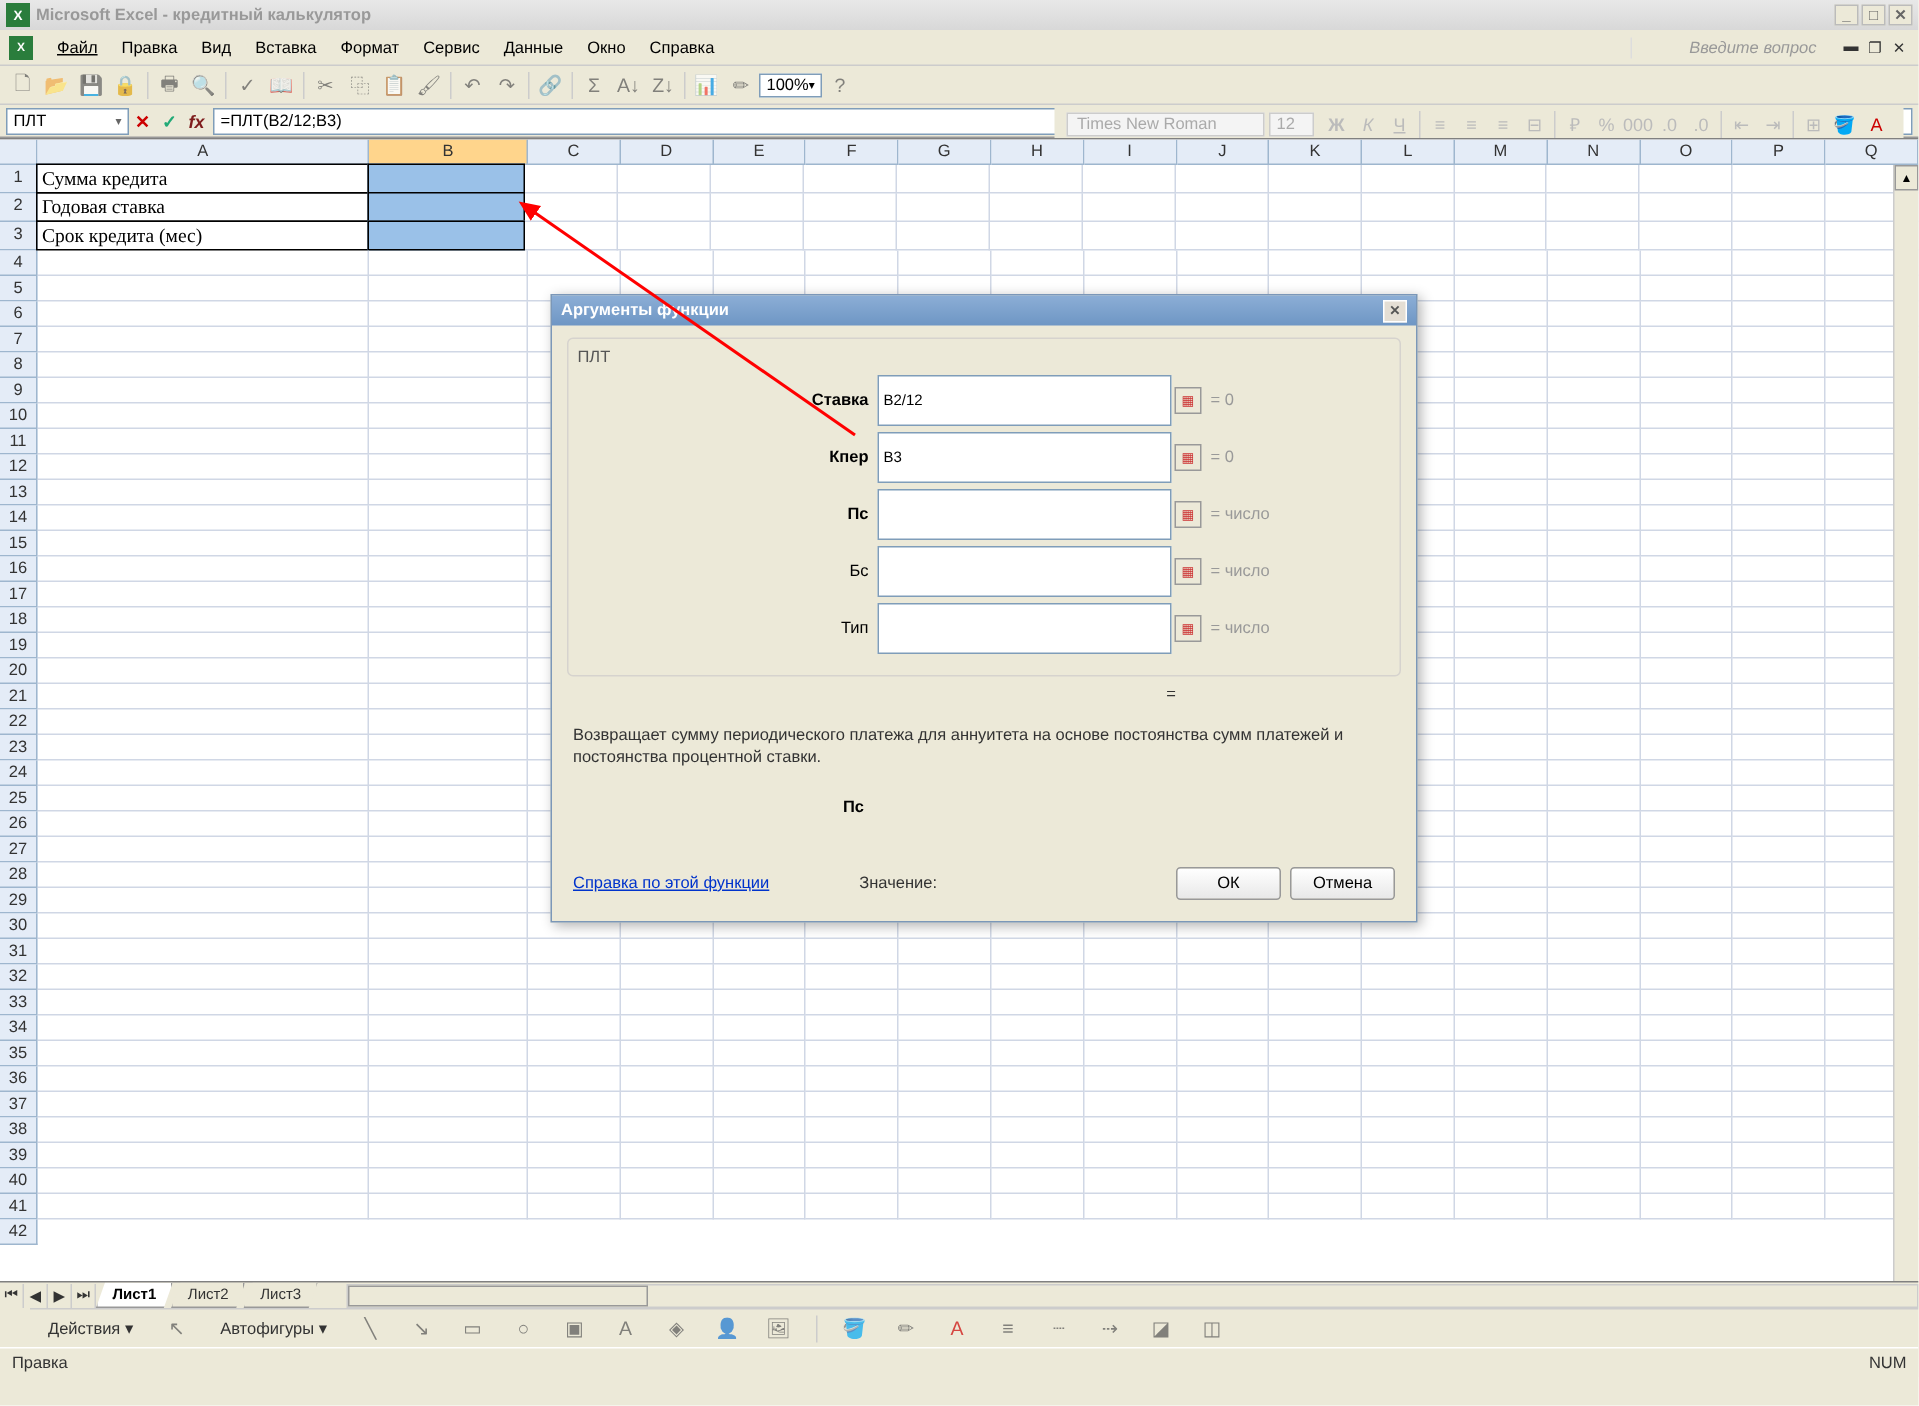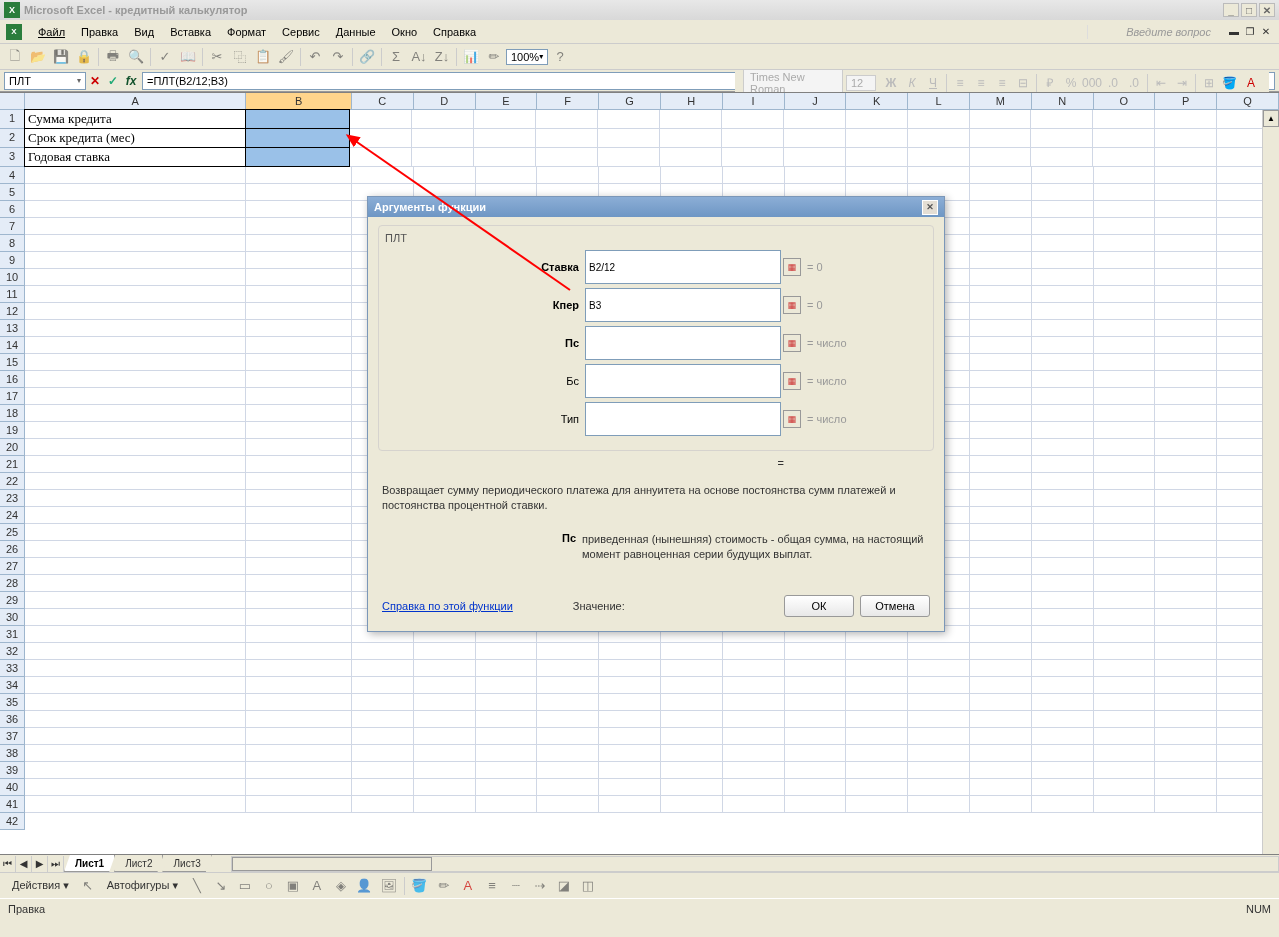--- a/index.html
+++ b/index.html
@@ -21,31 +21,31 @@
 .menu-bar .win-controls span { width: 14px; height: 12px; color: #333; font-size: 10px; display: inline-flex; align-items: center; justify-content: center;}
 
 
 .toolbar { height: 26px; background: #ece9d8; display: flex; align-items: center; padding: 2px 4px; gap: 1px; border-bottom: 1px solid #ccc; position: relative;}
 .tb-btn { width: 22px; height: 22px; display: inline-flex; align-items: center; justify-content: center; color: #555; font-size: 13px; cursor: pointer; opacity: 0.7; }
 .tb-sep { width: 1px; height: 18px; background: #ccc; margin: 0 2px; }
 .zoom-box { border: 1px solid #7f9db9; background: white; padding: 1px 4px; font-size: 11px; width: 42px; display: flex; align-items: center;}
 
 
 .fmt-toolbar { display: flex; align-items: center; justify-content: flex-end; padding: 2px 8px; height: 26px; background: #ece9d8; border-bottom: 1px solid #ccc; gap:1px; position: absolute; right: 10px; top: 70px;}
-.font-box { border: 1px solid #ccc; background: #f4f4f4; padding: 1px 6px; color: #aaa; font-size: 11px; width: 100px; margin-right:2px;}
+.font-box { border: 1px solid #ccc; background: #f4f4f4; padding: 1px 6px; color: #aaa; font-size: 11px; width: 132px; margin-right:2px;}
 .size-box { border: 1px solid #ccc; background: #f4f4f4; padding: 1px 4px; color: #aaa; width: 30px; margin-right: 4px;}
 .fmt-btn { width: 20px; height: 20px; display: inline-flex; align-items:center; justify-content:center; color:#bbb; font-size: 12px;}
 
 
 .formula-bar { height: 22px; background: #ece9d8; display: flex; align-items: center; border-bottom: 1px solid #999; padding: 0 4px; }
 .name-box { width: 82px; background: white; border: 1px solid #7f9db9; padding: 2px 4px; font-family: Arial; font-size: 11px; display: flex; align-items: center; }
 .name-box .dd { margin-left: auto; color: #666; font-size: 8px;}
 .fb-btn { width: 18px; height: 18px; display: flex; align-items: center; justify-content: center; color: #c00; font-size: 12px; font-weight: bold; cursor:pointer;}
 .fb-btn.check { color: #2a7;}
-.fb-btn.fx { color: #14532d; font-style: italic;}
+.fb-btn.fx { color: #7f1d1d; font-style: italic;}
 .formula-input { flex: 1; padding: 2px 4px; background: white; border: 1px solid #7f9db9; margin-left: 2px; font-family: Arial; font-size: 11px;}
 
 
 .sheet-area { position: relative; background: white; height: 762px; overflow: hidden; border-top: 1px solid #808080;}
 .corner { position: absolute; top: 0; left: 0; width: 25px; height: 17px; background: #e4ecf7; border-right: 1px solid #9eb6ce; border-bottom: 1px solid #9eb6ce; }
 .col-headers { position: absolute; top: 0; left: 25px; right: 0; height: 17px; display: flex; }
 .col-h { background: #e4ecf7; border-right: 1px solid #9eb6ce; border-bottom: 1px solid #9eb6ce; text-align: center; line-height: 17px; font-size: 11px; color: #333; }
 .col-h.sel { background: #ffd58c; }
 .row-headers { position: absolute; top: 17px; left: 0; width: 25px; }
 .row-h { height: 17px; background: #e4ecf7; border-right: 1px solid #9eb6ce; border-bottom: 1px solid #9eb6ce; text-align: center; line-height: 17px; font-size: 11px; color: #333; }
@@ -93,21 +93,21 @@
 .sheet-tabs { height: 18px; background: #ece9d8; display: flex; align-items: center; border-top: 1px solid #808080; font-size: 10px;}
 .tab-nav { display: flex; }
 .tab-nav span { width: 16px; height: 16px; display:flex; align-items:center; justify-content:center; color:#333; border-right: 1px solid #ccc; cursor:pointer;}
 .tab { padding: 0 10px; background: #fff; border: 1px solid #999; border-top: none; margin-right: -1px; cursor:pointer; height: 17px; line-height: 17px; clip-path: polygon(6px 0, 100% 0, calc(100% - 6px) 100%, 0 100%);}
 .tab.active { font-weight: bold; background: white;}
 .tab.inactive { background: #ece9d8; color: #333;}
 .hscroll { flex: 1; margin-left: 20px; height: 16px; background: #ece9d8; border: 1px solid #ccc; position: relative;}
 .hscroll .thumb { position: absolute; left: 0; width: 200px; height: 100%; background: #ece9d8; border: 1px solid #999;}
 
 
-.draw-toolbar { height: 26px; background: #ece9d8; display: flex; align-items: center; padding: 2px 6px; gap: 2px; border-top: 1px solid #ccc;}
+.draw-toolbar { height: 26px; background: #ece9d8; display: flex; align-items: center; padding: 2px 6px; gap: 12px; border-top: 1px solid #ccc; margin-left: 20px;}
 .draw-label { padding: 2px 6px; color: #333; font-size: 11px; cursor:pointer;}
 
 
 .status-bar { height: 20px; background: #ece9d8; border-top: 1px solid #fff; display: flex; align-items: center; padding: 0 8px; font-size: 11px; color: #333;}
 .status-right { margin-left: auto; color: #333;}
 
 .vscroll { position: absolute; right: 0; top: 17px; bottom: 0; width: 17px; background: #ece9d8; border-left: 1px solid #ccc;}
 .vscroll .vbtn { height: 17px; background: #ece9d8; border: 1px solid #999; display:flex;align-items:center;justify-content:center; font-size:8px;}
 </style>
 </head>
@@ -293,40 +293,40 @@
         <div class="cell c-rest"></div>
         <div class="cell c-rest"></div>
         <div class="cell c-rest"></div>
         <div class="cell c-rest"></div>
         <div class="cell c-rest"></div>
         <div class="cell c-rest"></div>
         <div class="cell c-rest"></div>
         <div class="cell c-rest"></div>
       </div>
       <div class="row tall">
+        <div class="cell c-A bordered">Годовая ставка</div>
+        <div class="cell c-B bordered selected"></div>
+        <div class="cell c-rest"></div>
+        <div class="cell c-rest"></div>
+        <div class="cell c-rest"></div>
+        <div class="cell c-rest"></div>
+        <div class="cell c-rest"></div>
+        <div class="cell c-rest"></div>
+        <div class="cell c-rest"></div>
+        <div class="cell c-rest"></div>
+        <div class="cell c-rest"></div>
+        <div class="cell c-rest"></div>
+        <div class="cell c-rest"></div>
+        <div class="cell c-rest"></div>
+        <div class="cell c-rest"></div>
+        <div class="cell c-rest"></div>
+        <div class="cell c-rest"></div>
+      </div>
+      <div class="row tall">
         <div class="cell c-A bordered">Срок кредита (мес)</div>
-        <div class="cell c-B bordered selected"></div>
-        <div class="cell c-rest"></div>
-        <div class="cell c-rest"></div>
-        <div class="cell c-rest"></div>
-        <div class="cell c-rest"></div>
-        <div class="cell c-rest"></div>
-        <div class="cell c-rest"></div>
-        <div class="cell c-rest"></div>
-        <div class="cell c-rest"></div>
-        <div class="cell c-rest"></div>
-        <div class="cell c-rest"></div>
-        <div class="cell c-rest"></div>
-        <div class="cell c-rest"></div>
-        <div class="cell c-rest"></div>
-        <div class="cell c-rest"></div>
-        <div class="cell c-rest"></div>
-      </div>
-      <div class="row tall">
-        <div class="cell c-A bordered">Годовая ставка</div>
         <div class="cell c-B bordered selected"></div>
         <div class="cell c-rest"></div>
         <div class="cell c-rest"></div>
         <div class="cell c-rest"></div>
         <div class="cell c-rest"></div>
         <div class="cell c-rest"></div>
         <div class="cell c-rest"></div>
         <div class="cell c-rest"></div>
         <div class="cell c-rest"></div>
         <div class="cell c-rest"></div>
@@ -1112,21 +1112,20 @@
     <input class="arg-input" value="" style="">
     <span class="arg-btn">▦</span>
     <span class="arg-result">= число</span>
           </div>
         </div>
     </div>
     <div style="text-align:right; padding-right:150px; margin-top:6px; color:#333;">=</div>
     <div class="dlg-desc">Возвращает сумму периодического платежа для аннуитета на основе постоянства сумм платежей и постоянства процентной ставки.</div>
     <div class="dlg-param-desc">
       <div class="pn">Пс</div>
-      <div class="pd">приведенная (нынешняя) стоимость - общая сумма, на настоящий момент равноценная серии будущих выплат.</div>
     </div>
     <div class="dlg-footer">
       <span class="dlg-link">Справка по этой функции</span>
       <span class="dlg-value">Значение:</span>
       <div class="dlg-buttons">
         <button class="dlg-btn">ОК</button>
         <button class="dlg-btn">Отмена</button>
       </div>
     </div>
   </div>

